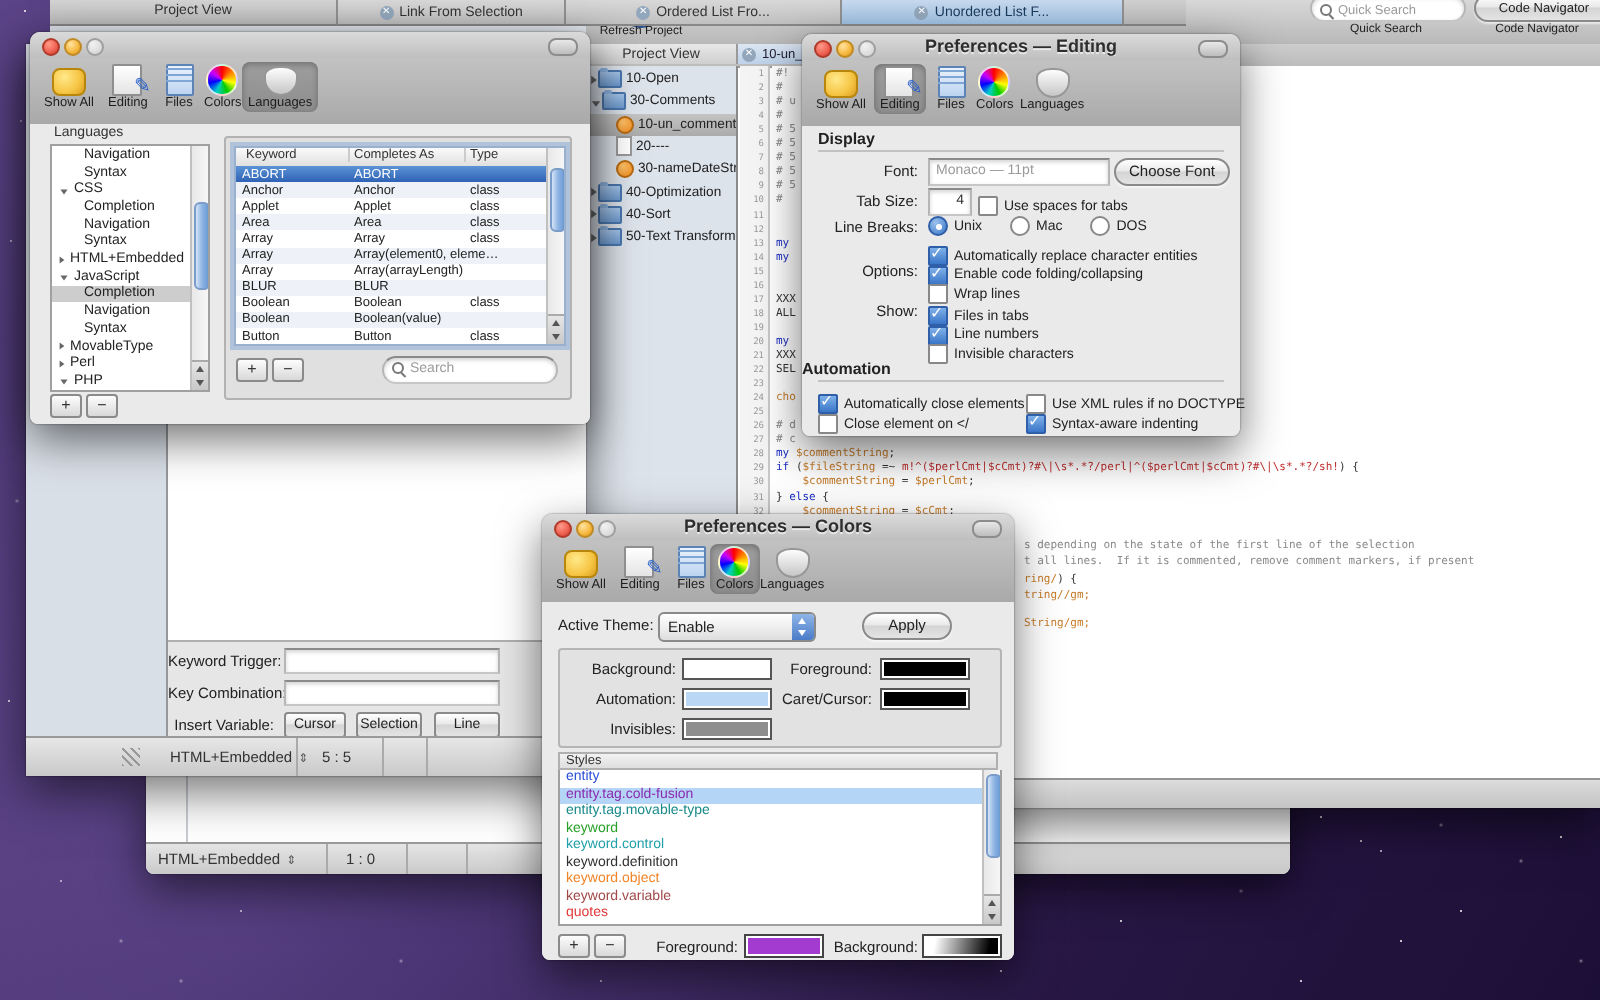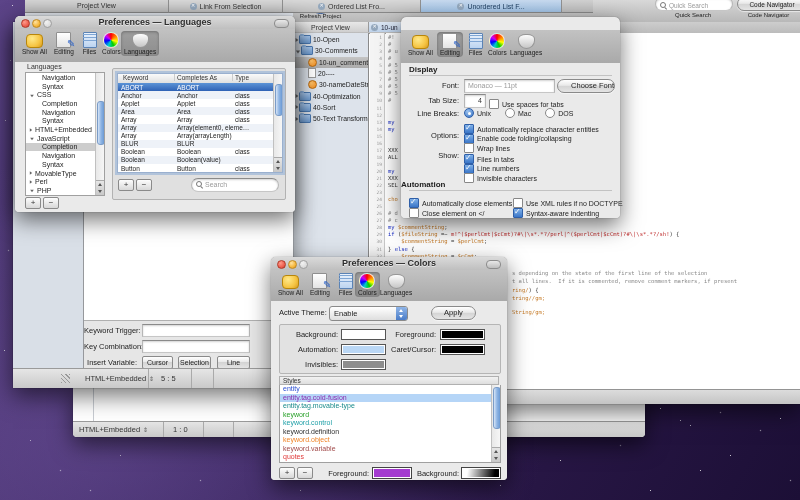--- a/index.html
+++ b/index.html
@@ -315,21 +315,20 @@
     <span style="width:6px;height:6px;background:#b8c2ce;border:1px solid #98a2ae;margin-left:8px;"></span>
     <span style="width:6px;height:6px;background:#c8d2de;border:1px solid #98a2ae;margin-left:3px;"></span>
     <span style="font-size:6px;color:#3a62b8;margin-left:4px;white-space:nowrap;">‹u|a›</span>
   </div>
 
   <div class="win" id="p1" style="left:15px;top:16px;width:280px;height:196px;background:#eaeaea;border-radius:5px 5px 4px 4px;z-index:50;">
     <div class="titlebar">
       <span class="tl red"></span>
       <span class="tl yel"></span>
       <span class="tl gry"></span>
-      <span class="wtitle">Preferences — Languages</span>
       <span class="pill"></span>
     </div>
     <div class="pf-toolbar">
         <div class="tbitem" style="left: 4px;">
           <div class="ic" style="display: flex; justify-content: center;">
             <div class="ic-showall"></div>
           </div>
           <div class="tblabel">Show All</div>
         </div>
         <div class="tbitem" style="left: 36px;">
@@ -501,20 +500,27 @@
         </div>
         <div class="field" style="left:78px;top:109px;width:86px;height:12px;border-radius:7px;display:flex;">
           <span class="mag"></span>
           <span style="font-size:7px;color:#9a9a9a;margin-top:2px;">Search</span>
         </div>
       </div>
     </div>
   </div>
 
   <div class="win" id="p2" style="left:401px;top:17px;width:219px;height:201px;background:#eaeaea;border-radius:5px 5px 4px 4px;z-index:55;">
+    <div class="titlebar">
+      <span class="tl red"></span>
+      <span class="tl yel"></span>
+      <span class="tl gry"></span>
+      <span class="wtitle">Preferences — Editing</span>
+      <span class="pill"></span>
+    </div>
     <div class="pf-toolbar">
         <div class="tbitem" style="left: 4px;">
           <div class="ic" style="display: flex; justify-content: center;">
             <div class="ic-showall"></div>
           </div>
           <div class="tblabel">Show All</div>
         </div>
         <div class="tbitem sel" style="left: 36px;">
           <div class="ic" style="display: flex; justify-content: center;">
             <div class="ic-editing"></div>
@@ -540,21 +546,21 @@
           <div class="tblabel">Languages</div>
         </div>
       </div>
     <div class="content">
       <span class="seclabel" style="left:8px;top:2px;text-align:center;">Display</span>
       <span class="hr" style="left:8px;top:12px;width:203px;"></span>
       <span class="rlabel" style="left:0;width:58px;top:18px;">Font:</span>
       <span class="field" style="left:63px;top:16px;width:89px;">
         <span class="fieldtext gray">Monaco — 11pt</span>
         </span>
-      <span class="btn" style="left:156px;top:16px;width:56px;text-align:right;">Choose Font</span>
+      <span class="btn" style="left:156px;top:16px;width:56px;">Choose Font</span>
       <span class="rlabel" style="left:0;width:58px;top:33px;">Tab Size:</span>
       <span class="field" style="left:63px;top:31px;width:20px;">
         <span class="fieldtext" style="left:auto;right:3px;">4</span>
         </span>
       <span id="ed-spaces" style="position:absolute;left:88px;top:32px;"><span class="cbitem">
             <span class="cb"></span>
             <span class="cbl">Use spaces for tabs</span>
           </span></span>
       <span class="rlabel" style="left:0;width:58px;top:46px;">Line Breaks:</span>
       <span id="ed-radios" style="position:absolute;left:63px;top:45px;display:flex;">

